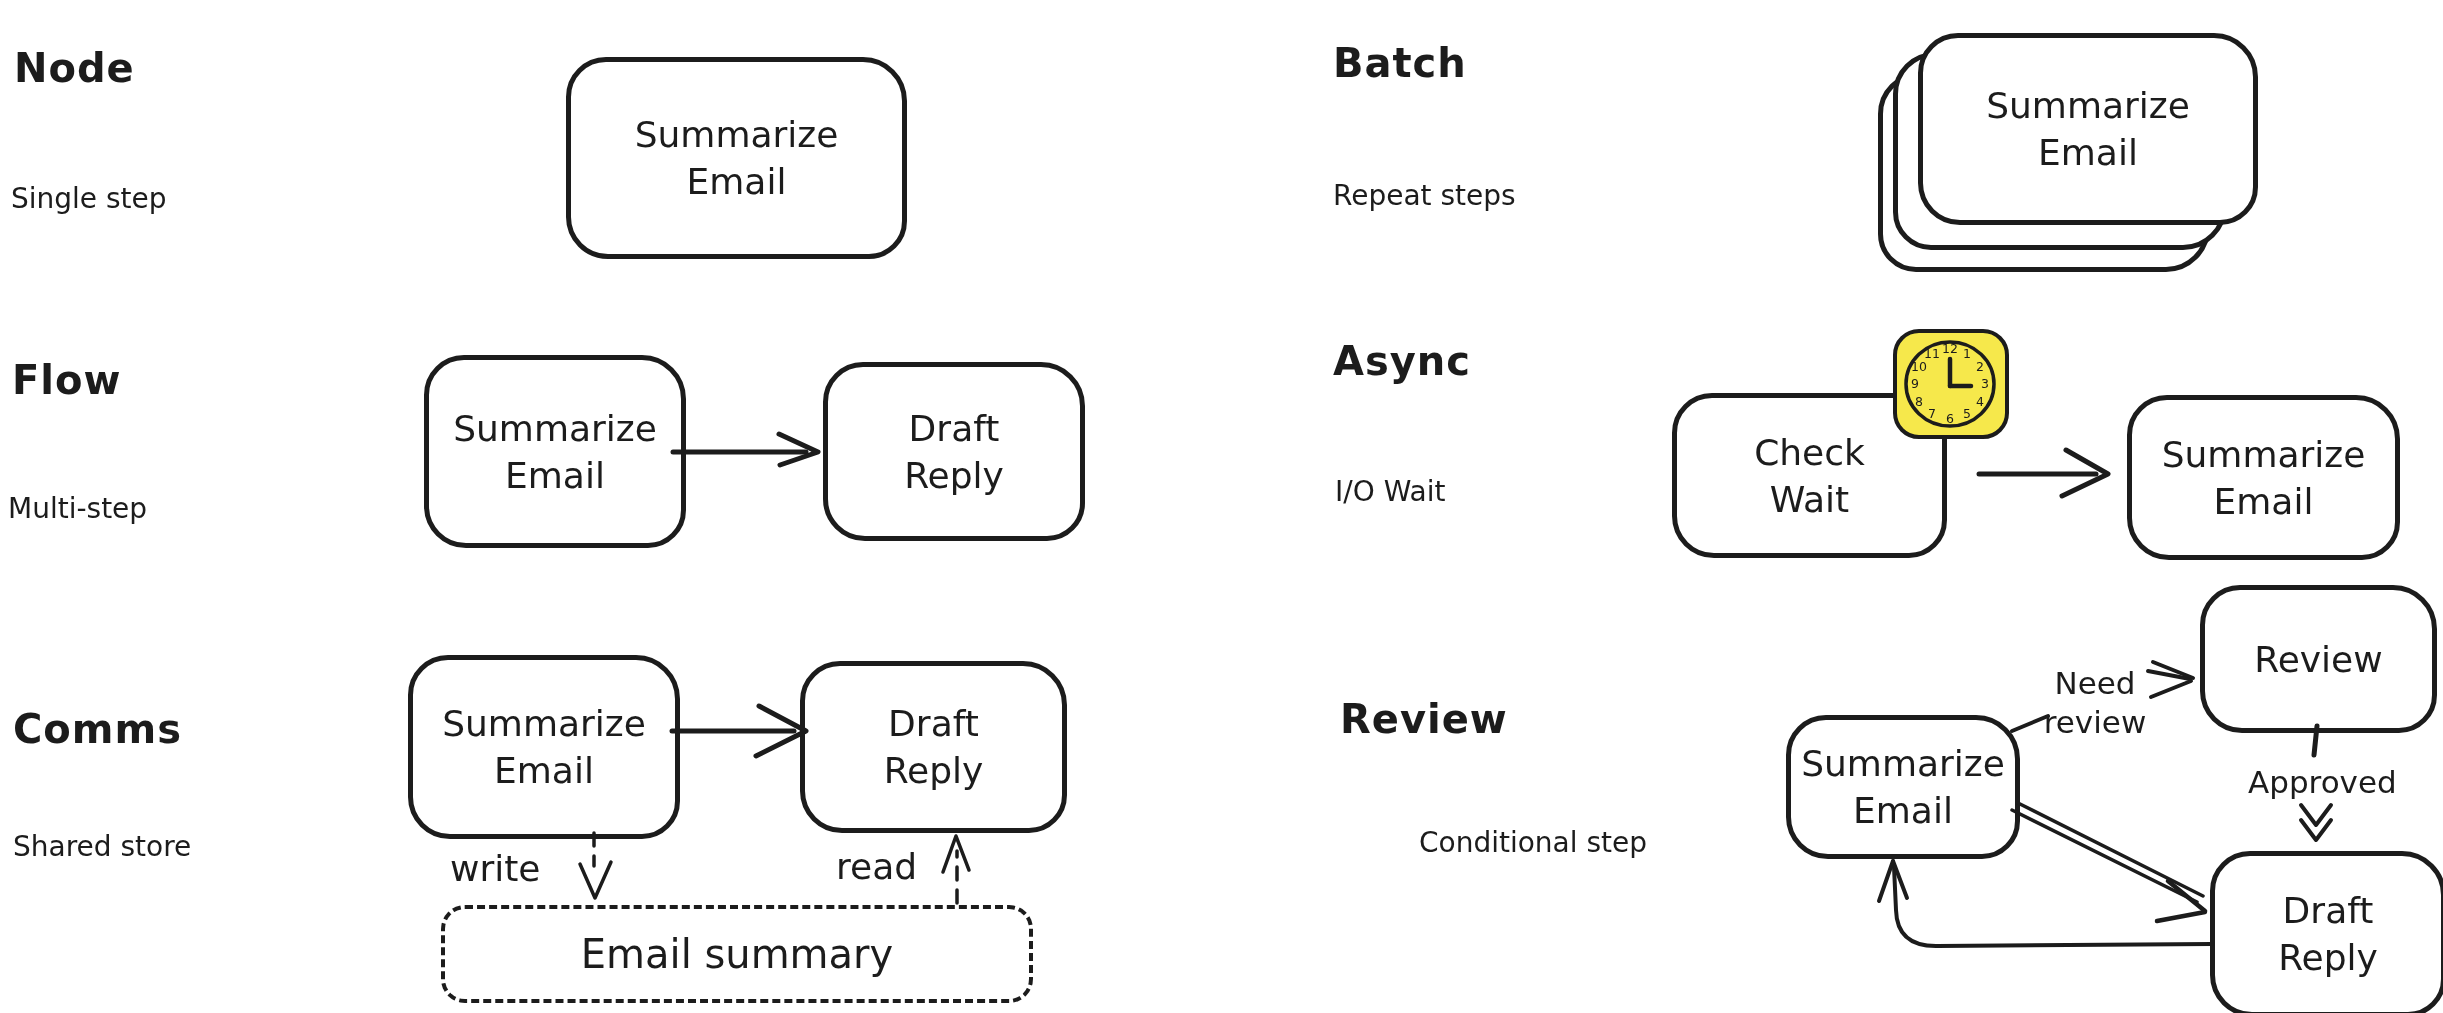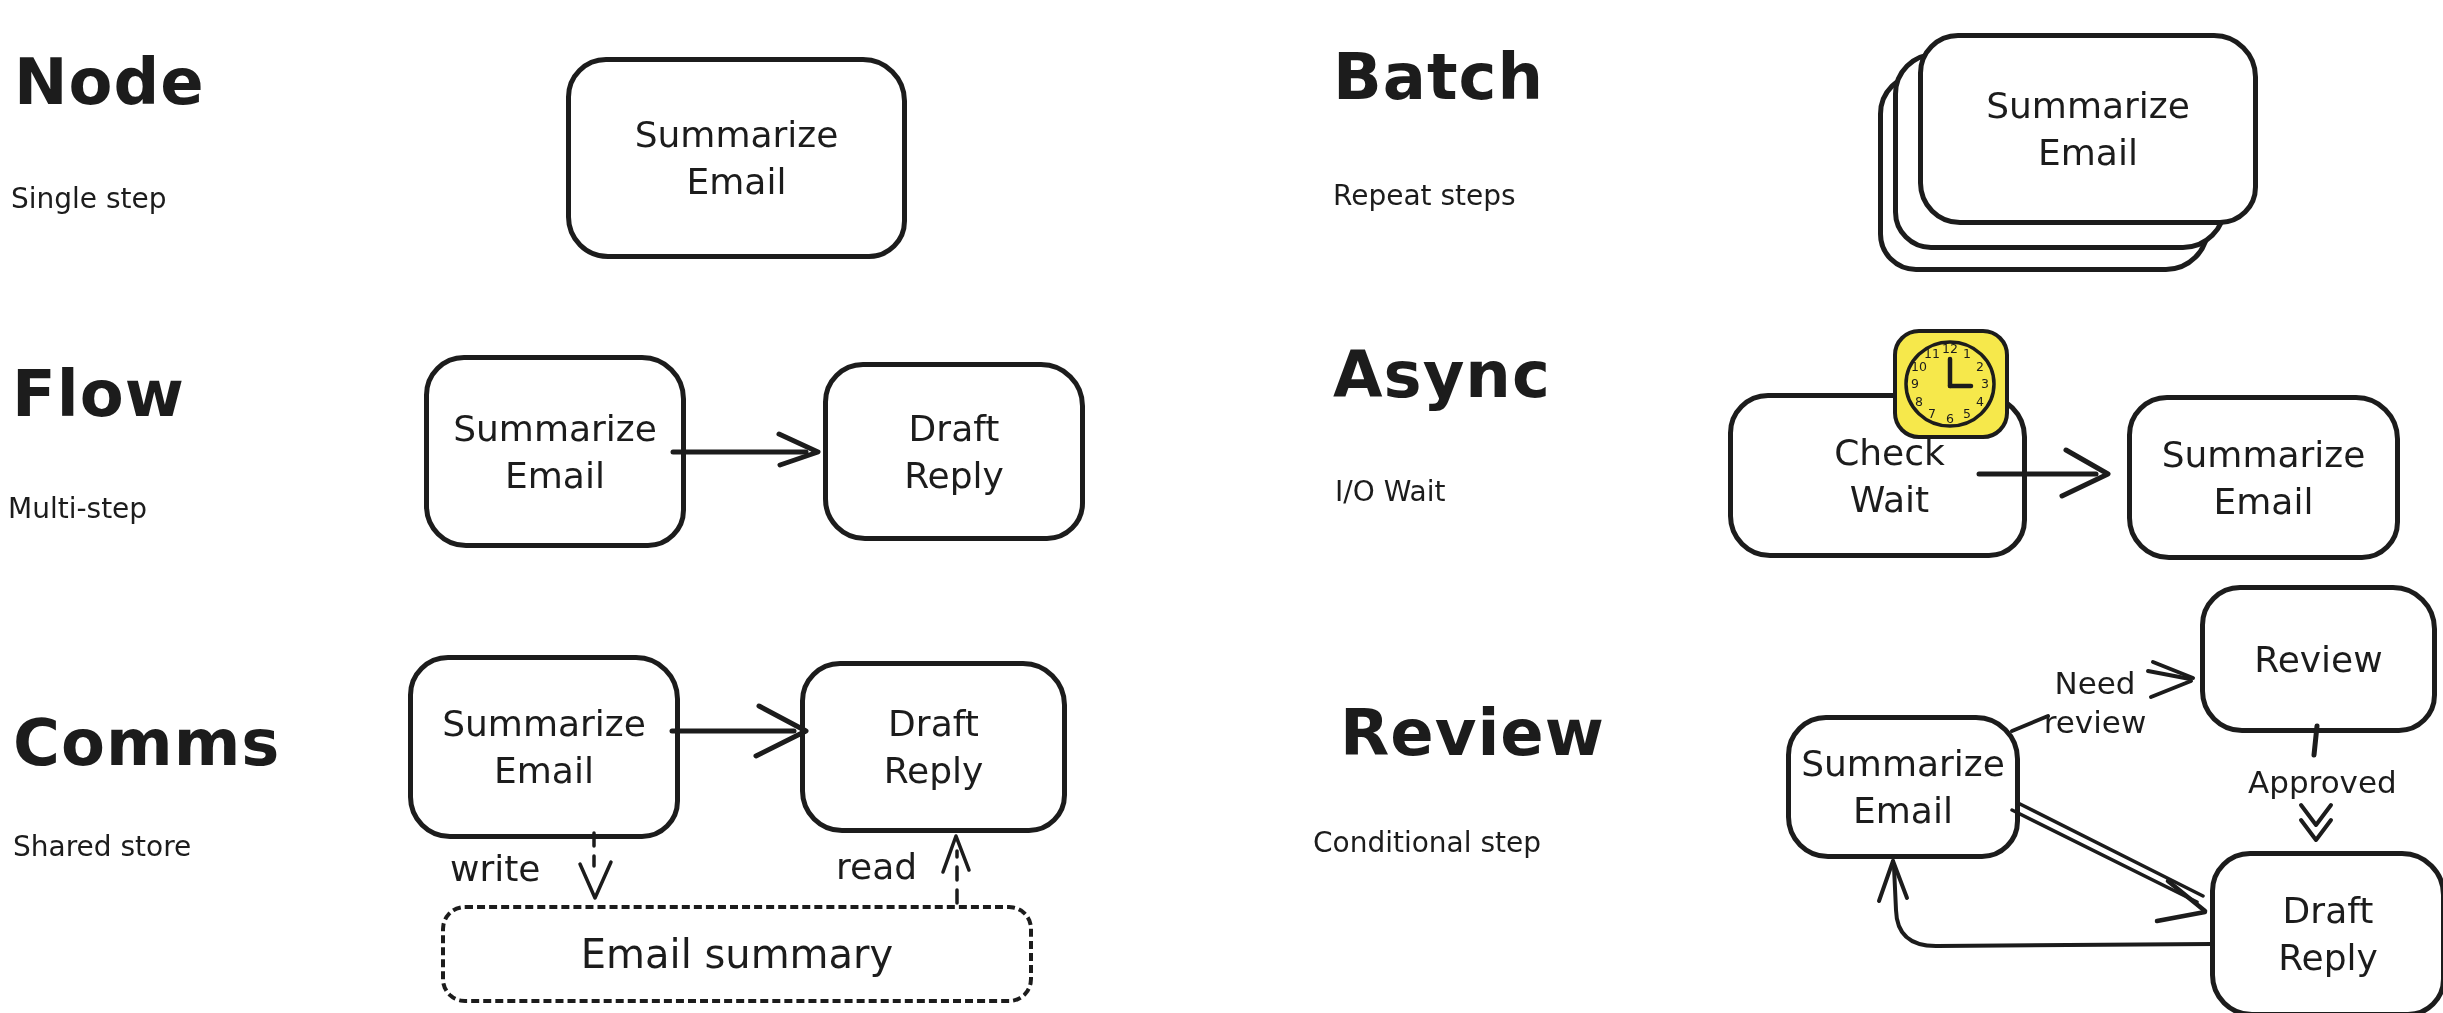--- a/index.html
+++ b/index.html
@@ -1,21 +1,21 @@
 <!DOCTYPE html>
 <html><head>
 <meta charset="utf-8">
 <style>
   html,body{margin:0;padding:0;background:#ffffff;}
   #canvas{
     position:relative;width:2443px;height:1013px;background:#ffffff;overflow:hidden;
     font-family:"DejaVu Sans", sans-serif;color:#1c1c1c;
   }
   .abs{position:absolute;}
-  .title{font-size:64px;font-weight:bold;letter-spacing:1px;white-space:nowrap;}
+  .title{font-size:40px;font-weight:bold;letter-spacing:1px;white-space:nowrap;}
   .subtitle{font-size:28px;white-space:nowrap;}
   .bx{
     position:absolute;border:5px solid #1c1c1c;background:#ffffff;
     border-radius:40px 44px 38px 42px;
     display:flex;align-items:center;justify-content:center;text-align:center;
     font-size:36px;line-height:47px;
   }
   .card{
     position:absolute;border:5px solid #1c1c1c;background:#ffffff;
     border-radius:42px 40px 44px 38px;
@@ -43,21 +43,21 @@
   <div class="abs title" style="left:13px;top:706px;">Comms</div>
   <div class="abs subtitle" style="left:13px;top:830px;">Shared store</div>
 
   <div class="abs title" style="left:1333px;top:40px;">Batch</div>
   <div class="abs subtitle" style="left:1333px;top:179px;">Repeat steps</div>
 
   <div class="abs title" style="left:1333px;top:338px;">Async</div>
   <div class="abs subtitle" style="left:1335px;top:475px;">I/O Wait</div>
 
   <div class="abs title" style="left:1340px;top:696px;">Review</div>
-  <div class="abs subtitle" style="left:1313px;top:826px;">Conditional step</div>
+  <div class="abs subtitle" style="left:1419px;top:826px;">Conditional step</div>
 
   <div class="bx" style="left:566px;top:57px;width:331px;height:192px;">
     <div>
       <div>Summarize</div>
       <div>Email</div>
     </div>
   </div>
 
   <div class="bx" style="left:424px;top:355px;width:252px;height:183px;">
     <div>
@@ -92,21 +92,21 @@
 
   <div class="card" style="left:1878px;top:72px;width:322px;height:190px;"></div>
   <div class="card" style="left:1893px;top:52px;width:324px;height:188px;"></div>
   <div class="bx" style="left:1918px;top:33px;width:330px;height:182px;">
     <div>
       <div>Summarize</div>
       <div>Email</div>
     </div>
   </div>
 
-  <div class="bx" style="left:1728px;top:393px;width:265px;height:155px;padding-left:24px;">
+  <div class="bx" style="left:1672px;top:393px;width:265px;height:155px;">
     <div>
       <div>Check</div>
       <div>Wait</div>
     </div>
   </div>
   <div class="bx" style="left:2127px;top:395px;width:263px;height:155px;">
     <div>
       <div>Summarize</div>
       <div>Email</div>
     </div>

